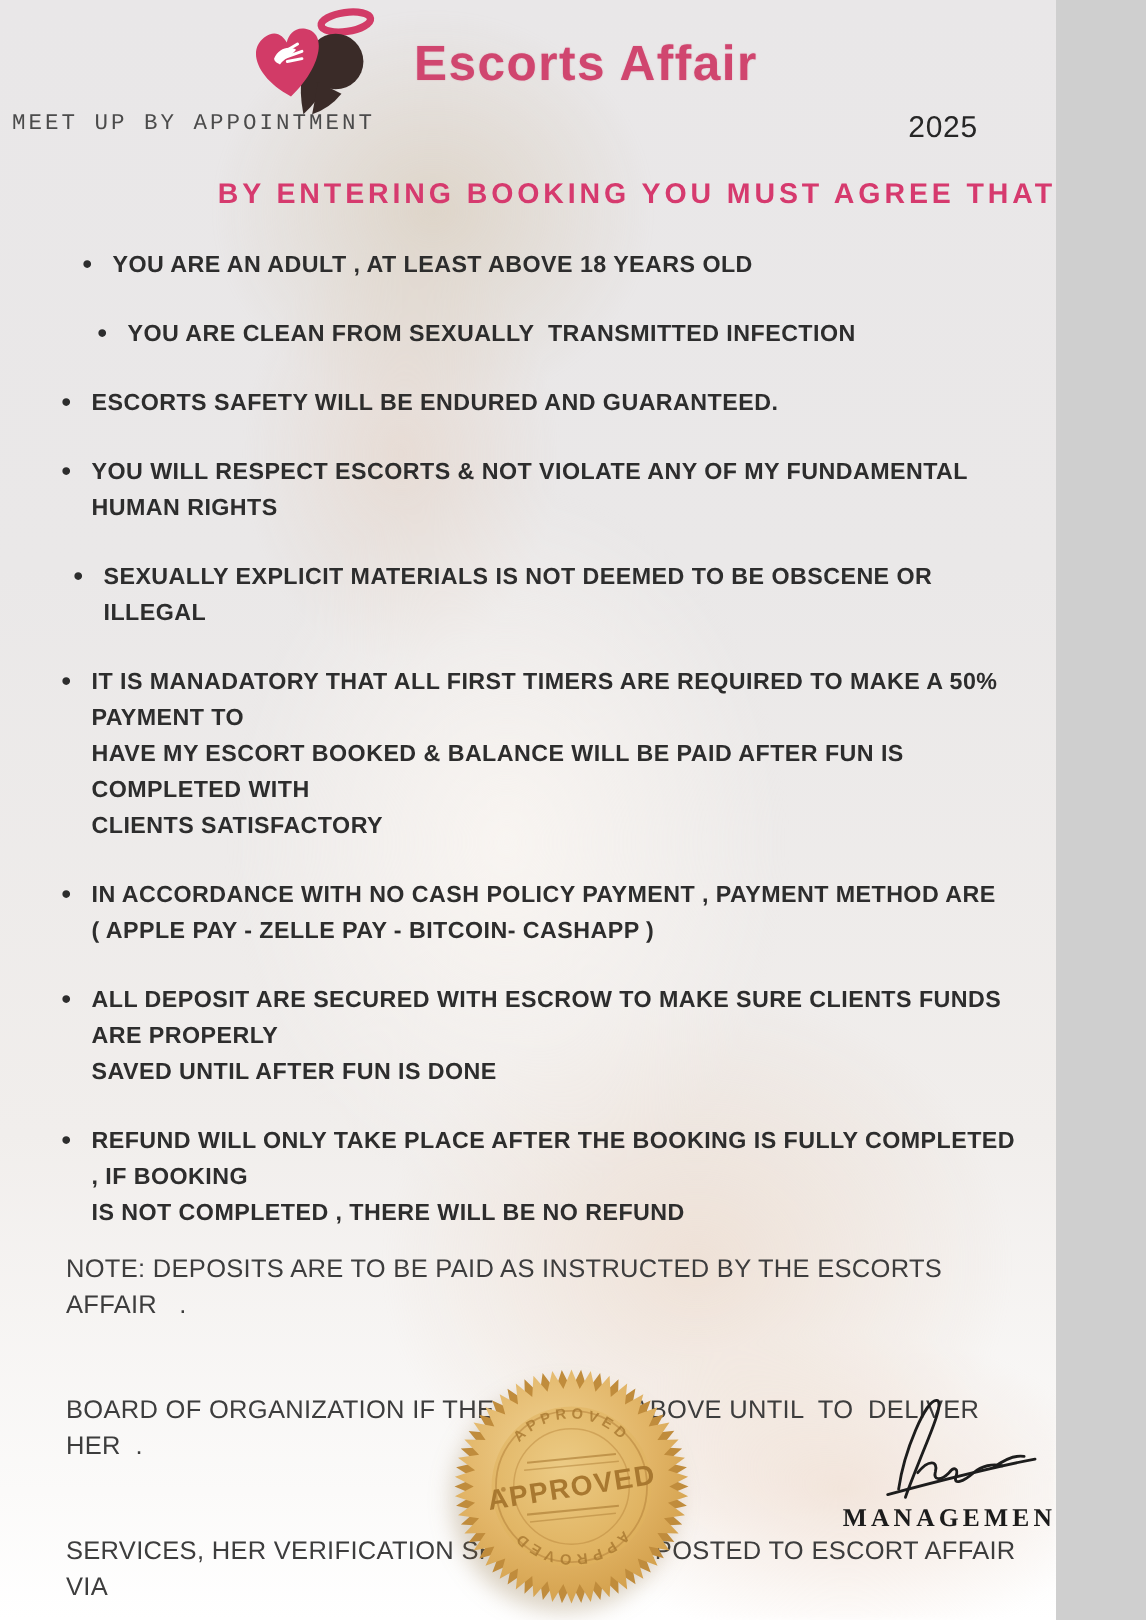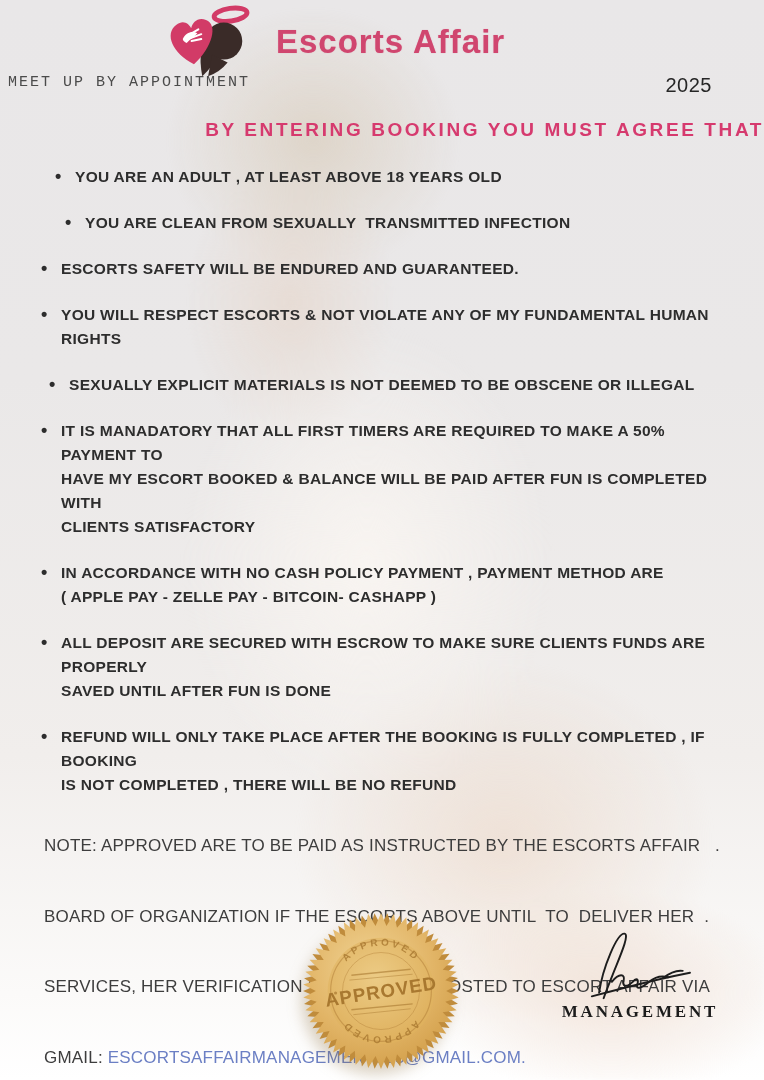--- a/index.html
+++ b/index.html
@@ -1,17 +1,17 @@
 <!DOCTYPE html>
 <html><head>
 <meta charset="utf-8">
 <style>
   html,body{margin:0;padding:0;background:#cfcfcf;}
   .page{
-    position:relative;width:764px;height:1080px;overflow:hidden;
+    position:relative;width:704px;height:1080px;overflow:hidden;
     font-family:"Liberation Sans",sans-serif;
     background:linear-gradient(180deg,#e9e7e8 0%,#eae8e8 35%,#f1eeec 70%,#fbfaf9 92%,#ffffff 100%);
     text-decoration:underline;
   }
   .bg-photo{position:absolute;inset:0;pointer-events:none;
     background:
       radial-gradient(210px 190px at 41% 13%, rgba(206,186,156,.40), rgba(206,186,156,0) 70%),
       radial-gradient(150px 200px at 38% 28%, rgba(228,206,190,.45), rgba(228,206,190,0) 70%),
       radial-gradient(260px 330px at 48% 52%, rgba(250,246,242,.85), rgba(250,246,242,0) 72%),
       radial-gradient(300px 260px at 66% 78%, rgba(233,209,190,.50), rgba(233,209,190,0) 70%),
@@ -99,21 +99,21 @@
 CLIENTS SATISFACTORY</li>
     <li>IN ACCORDANCE WITH NO CASH POLICY PAYMENT , PAYMENT METHOD ARE
 ( APPLE PAY - ZELLE PAY - BITCOIN- CASHAPP )</li>
     <li>ALL DEPOSIT ARE SECURED WITH ESCROW TO MAKE SURE CLIENTS FUNDS ARE PROPERLY
 SAVED UNTIL AFTER FUN IS DONE</li>
     <li>REFUND WILL ONLY TAKE PLACE AFTER THE BOOKING IS FULLY COMPLETED , IF BOOKING
 IS NOT COMPLETED , THERE WILL BE NO REFUND</li>
   </ul>
 
   <div class="note">
-    <div>NOTE: APPROVED ARE TO BE PAID AS INSTRUCTED BY THE ESCORTS AFFAIR   .</div>
+    <div>NOTE: DEPOSITS ARE TO BE PAID AS INSTRUCTED BY THE ESCORTS AFFAIR   .</div>
     <div>BOARD OF ORGANIZATION IF THE ESCORTS ABOVE UNTIL  TO  DELIVER HER  .</div>
     <div>SERVICES, HER VERIFICATION SHOULD BE REPOSTED TO ESCORT AFFAIR VIA</div>
     <div><span>GMAIL: </span><a class="email-link" href="#">ESCORTSAFFAIRMANAGEMENT025@GMAIL.COM.</a></div>
   </div>
 
   <div class="seal">
     <svg viewBox="0 0 160 160">
       <defs>
         <radialGradient id="sealGrad" cx="42%" cy="35%" r="75%">
           <stop offset="0%" stop-color="#f0d394"></stop>

